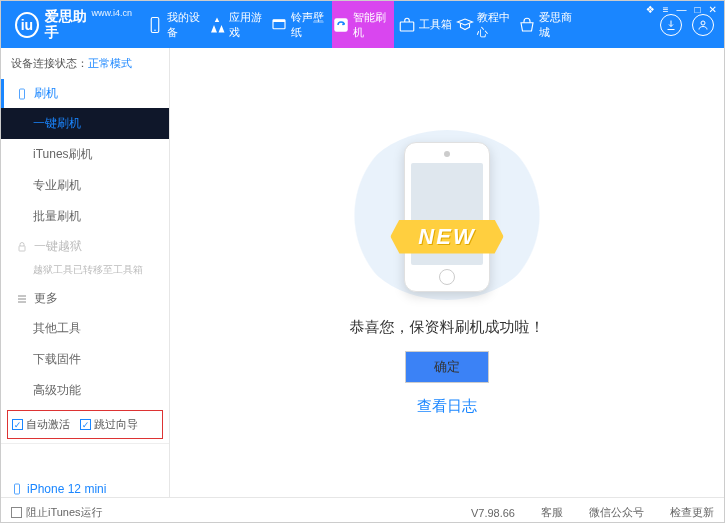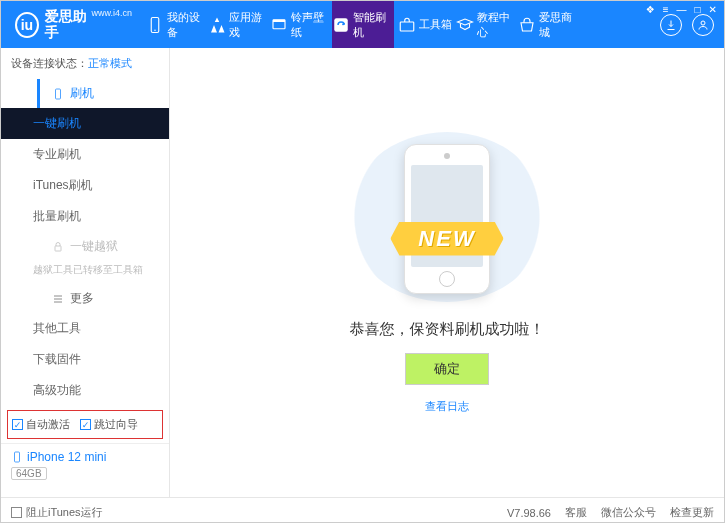--- a/index.html
+++ b/index.html
@@ -6,59 +6,59 @@
 body { background: #fff; width: 725px; height: 523px; overflow: hidden; border: 1px solid #ccc; }
 
 .titlebar { height: 47px; background: #1a86ff; display: flex; align-items: center; color: #fff; }
 .logo-area { display: flex; align-items: center; padding: 0 14px; width: 145px; }
 .logo-icon { width: 26px; height: 26px; border: 2px solid #fff; border-radius: 50%; display: flex; align-items: center; justify-content: center; font-weight: bold; font-size: 14px; margin-right: 6px; }
 .logo-text-block { display: flex; flex-direction: row; line-height: 1.1; }
 .app-name { font-size: 14px; font-weight: bold; }
 .app-url { font-size: 9px; opacity: .9; }
 .nav-tabs { display: flex; flex: 1; height: 100%; }
 .nav-tab { width: 62px; display: flex; flex-direction: row; align-items: center; justify-content: center; font-size: 11px; cursor: pointer; gap: 3px; }
-.nav-tab.active { background: #4c1d95; }
+.nav-tab.active { background: #d946ef; }
 .nav-icon { width: 18px; height: 18px; display: flex; align-items: center; justify-content: center; }
 .nav-icon svg { width: 18px; height: 18px; fill: #fff; }
 .title-right { display: flex; align-items: center; padding-right: 10px; gap: 10px; }
 .win-ctrls { display: flex; gap: 8px; font-size: 10px; position: absolute; top: 4px; right: 8px; color: #fff; }
 .win-ctrls span { cursor: pointer; }
 .circle-btn { width: 22px; height: 22px; border: 1.5px solid #fff; border-radius: 50%; display: flex; align-items: center; justify-content: center; cursor: pointer; }
 
 .body-row { display: flex; height: calc(100% - 50px - 22px); }
 .sidebar { width: 169px; border-right: 1px solid #e6e6e6; display: flex; flex-direction: column; font-size: 12px; color: #555; overflow: hidden; }
 .conn-status { padding: 8px 10px; font-size: 11px; }
 .conn-status .mode { color: #1a86ff; }
-.side-group-title { display: flex; align-items: center; gap: 6px; padding: 6px 12px; color: #666; border-left: 3px solid transparent; margin-left: 36px; }
+.side-group-title { display: flex; align-items: center; gap: 6px; padding: 6px 12px; color: #666; border-left: 3px solid transparent; }
 .side-group-title.active-group { color: #1a86ff; border-left-color: #1a86ff; }
 .side-item { padding: 7px 10px 7px 32px; cursor: pointer; color: #666; }
 .side-item.selected { background: #0f172a; color: #1a86ff; }
 .side-note { font-size: 10px; color: #bbb; padding: 2px 10px 8px 32px; line-height: 1.3; }
 .side-checks { border: 1.5px solid #d33; margin: 4px 6px; padding: 6px 4px; display: flex; gap: 10px; font-size: 11px; }
 .ck { display: flex; align-items: center; gap: 3px; cursor: pointer; }
 .ck-box { width: 11px; height: 11px; border: 1px solid #1a86ff; display: flex; align-items: center; justify-content: center; color: #1a86ff; font-size: 9px; }
 .device-block { padding: 6px 10px; border-top: 1px solid #eee; }
-.device-name { color: #1a86ff; font-size: 12px; display: flex; align-items: center; gap: 4px; }
+.device-name { color: #1a86ff; font-size: 12px; display: flex; align-items: center; gap: 4px; margin-top: 32px; }
 .device-cap { display: inline-block; border: 1px solid #ccc; border-radius: 2px; padding: 0 4px; font-size: 10px; color: #888; margin-top: 3px; }
 
 .main { flex: 1; display: flex; flex-direction: column; align-items: center; justify-content: center; position: relative; }
 .illus { width: 200px; height: 170px; position: relative; }
 .ring { position: absolute; inset: 0; border-radius: 50%; background: radial-gradient(circle at 50% 50%, #e9f2fb 0 70%, transparent 71%); }
 .phone { position: absolute; left: 50%; top: 12px; transform: translateX(-50%); width: 86px; height: 150px; background: #fff; border-radius: 12px; box-shadow: 0 4px 12px rgba(0,0,0,.15); border: 1px solid #e0e0e0; }
 .phone::before { content: ""; position: absolute; top: 8px; left: 50%; transform: translateX(-50%); width: 6px; height: 6px; background: #ccc; border-radius: 50%; }
 .phone::after { content: ""; position: absolute; bottom: 6px; left: 50%; transform: translateX(-50%); width: 14px; height: 14px; border: 1.5px solid #ccc; border-radius: 50%; }
 .phone-screen { position: absolute; top: 20px; left: 6px; right: 6px; bottom: 26px; background: #dfe7ee; border-radius: 2px; }
 .ribbon { position: absolute; left: 50%; top: 90px; transform: translateX(-50%); background: #ffcf3f; color: #fff; font-weight: bold; font-style: italic; font-size: 22px; letter-spacing: 2px; padding: 4px 28px; clip-path: polygon(8% 0, 92% 0, 100% 50%, 92% 100%, 8% 100%, 0 50%); text-shadow: 1px 1px 0 #e0a800; }
 .success-msg { margin-top: 18px; font-size: 15px; color: #333; }
-.ok-btn { margin-top: 14px; padding: 6px 28px; border: 1px solid #ccc; background: #bef264; font-size: 13px; cursor: pointer; color: #333; }
-.log-link { margin-top: 14px; font-size: 11px; color: #1a86ff; cursor: pointer; }
+.ok-btn { margin-top: 14px; padding: 6px 28px; border: 1px solid #ccc; background: #3b82f6; font-size: 13px; cursor: pointer; color: #333; }
+.log-link { margin-top: 14px; font-size: 15px; color: #1a86ff; cursor: pointer; }
 
 .statusbar { height: 30px; border-top: 1px solid #e6e6e6; display: flex; align-items: center; font-size: 11px; color: #666; padding: 0 10px; }
 .statusbar .left { display: flex; align-items: center; gap: 4px; cursor: pointer; }
-.statusbar .right { margin-left: auto; display: flex; align-items: center; gap: 14px; }
+.statusbar .right { margin-left: auto; display: flex; align-items: center; gap: 26px; }
 .sb-box { width: 11px; height: 11px; border: 1px solid #888; }
 
 .icon-sm { width: 12px; height: 12px; fill: currentColor; }
 </style>
 </head>
 <body>
 
 <div class="win-ctrls">
   <span>❖</span>
   <span>≡</span>
@@ -160,22 +160,22 @@
     <div class="conn-status">
       <span>设备连接状态：</span><span class="mode">正常模式</span>
     </div>
     <div class="side-group-title active-group">
       <svg class="icon-sm" viewBox="0 0 24 24">
           <rect x="7" y="2" width="10" height="20" rx="2" fill="none" stroke="currentColor" stroke-width="1.5"></rect>
         </svg>
       <span>刷机</span>
     </div>
     <div class="side-item selected">一键刷机</div>
+    <div class="side-item">iTunes刷机</div>
     <div class="side-item">专业刷机</div>
-    <div class="side-item">iTunes刷机</div>
     <div class="side-item">批量刷机</div>
     <div class="side-group-title" style="color:#bbb">
       <svg class="icon-sm" viewBox="0 0 24 24">
           <rect x="6" y="10" width="12" height="10" rx="1" fill="none" stroke="currentColor" stroke-width="1.5"></rect>
           <path d="M8 10V7a4 4 0 0 1 8 0v3" fill="none" stroke="currentColor" stroke-width="1.5"></path>
         </svg>
       <span>一键越狱</span>
     </div>
     <div class="side-note">越狱工具已转移至工具箱</div>
     <div class="side-group-title">

